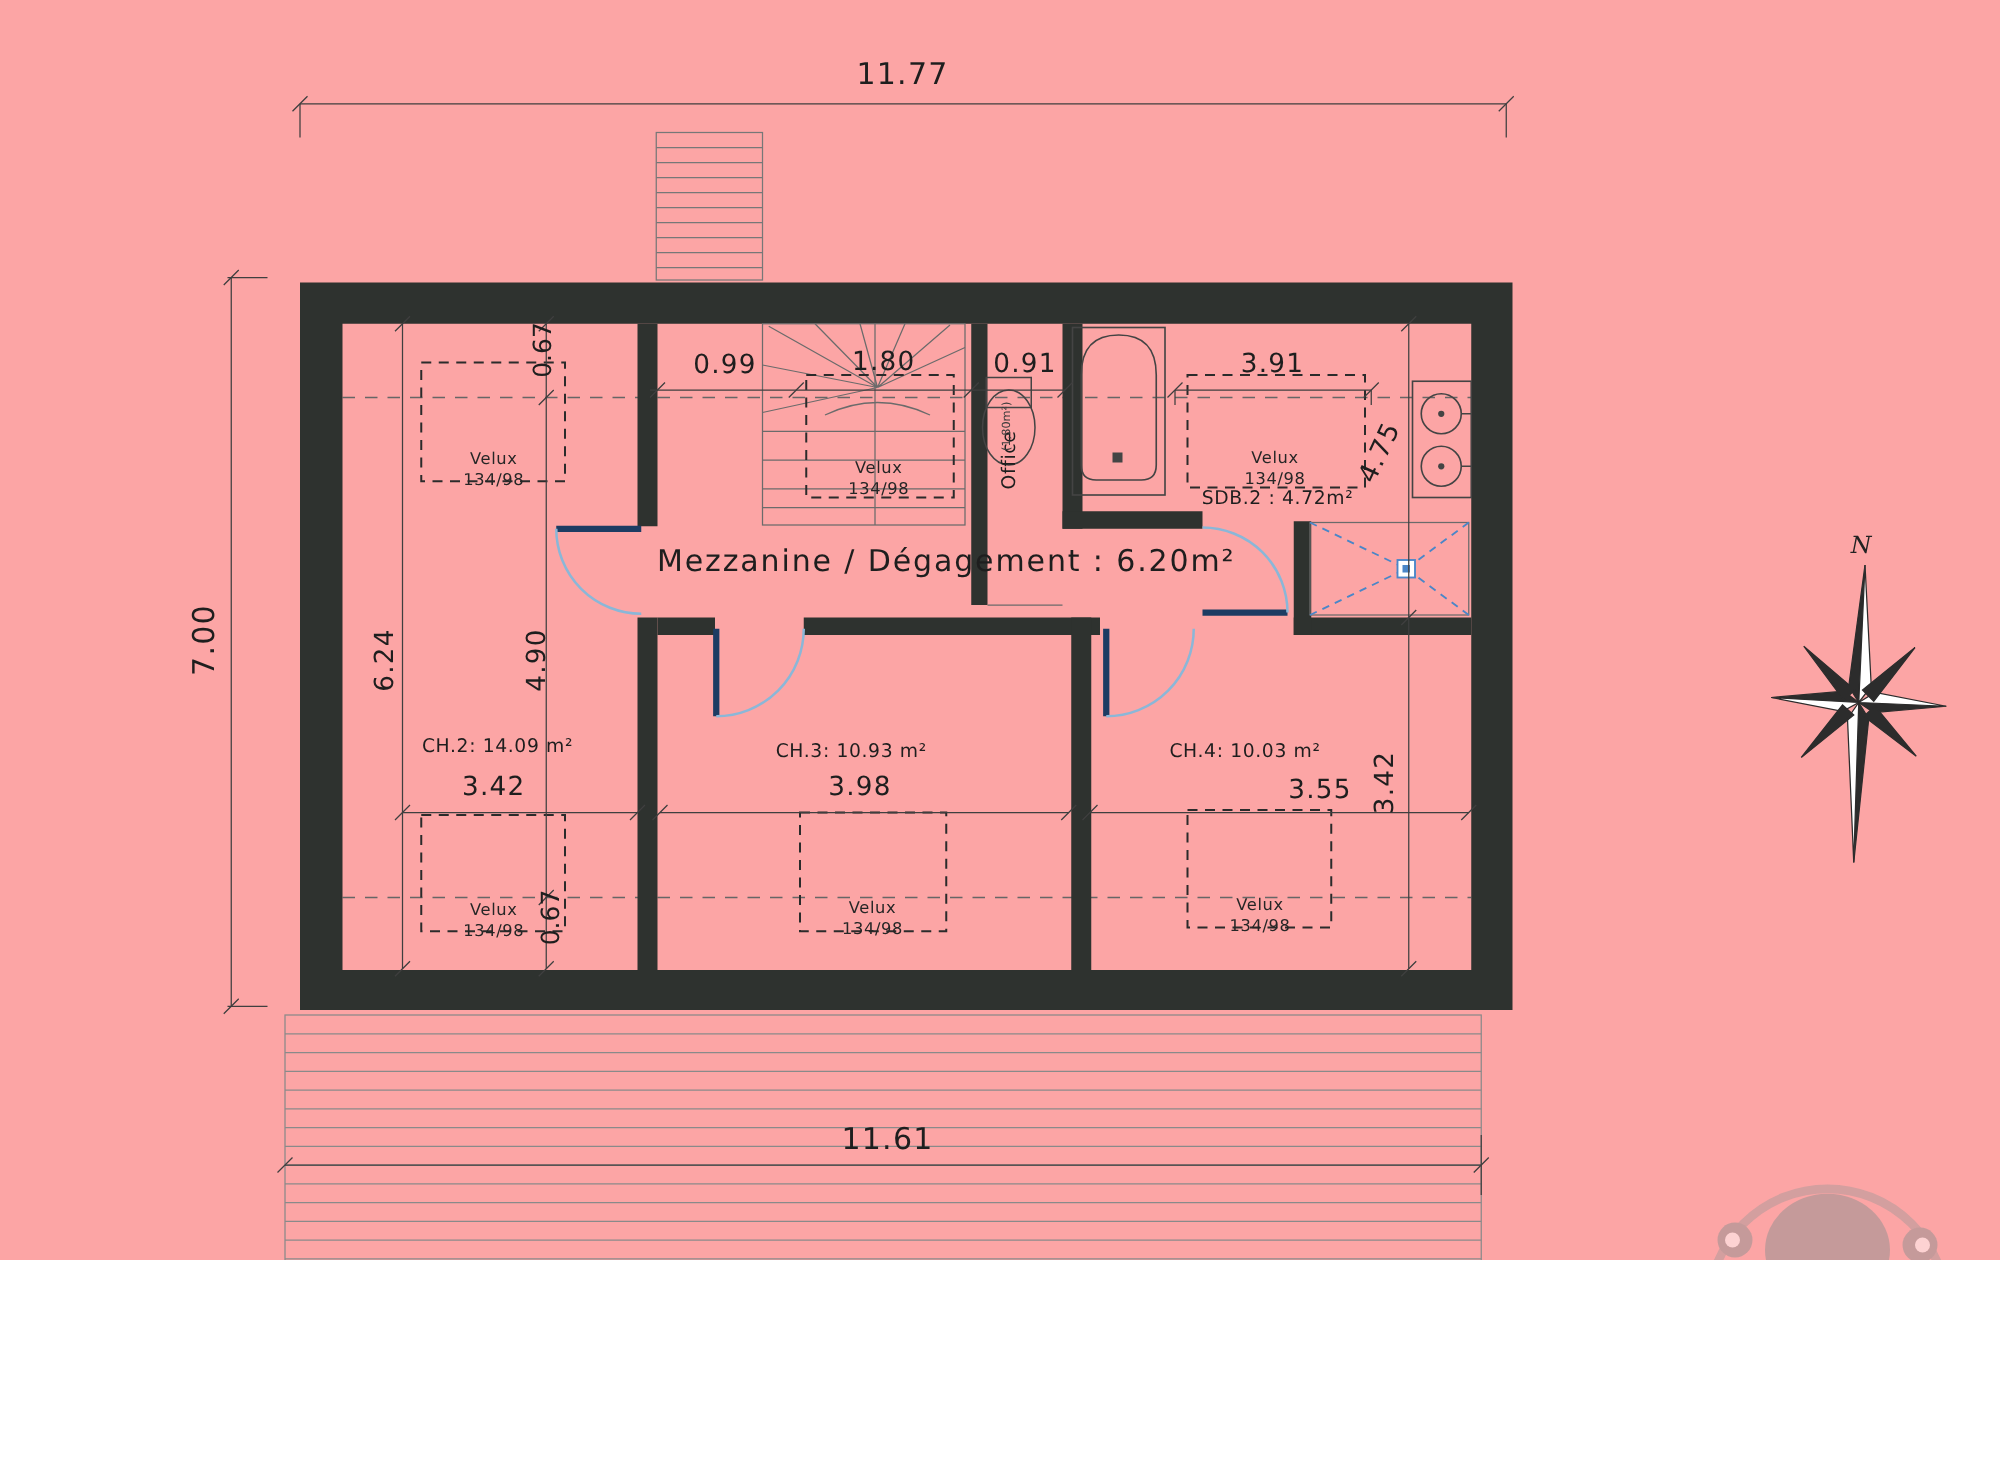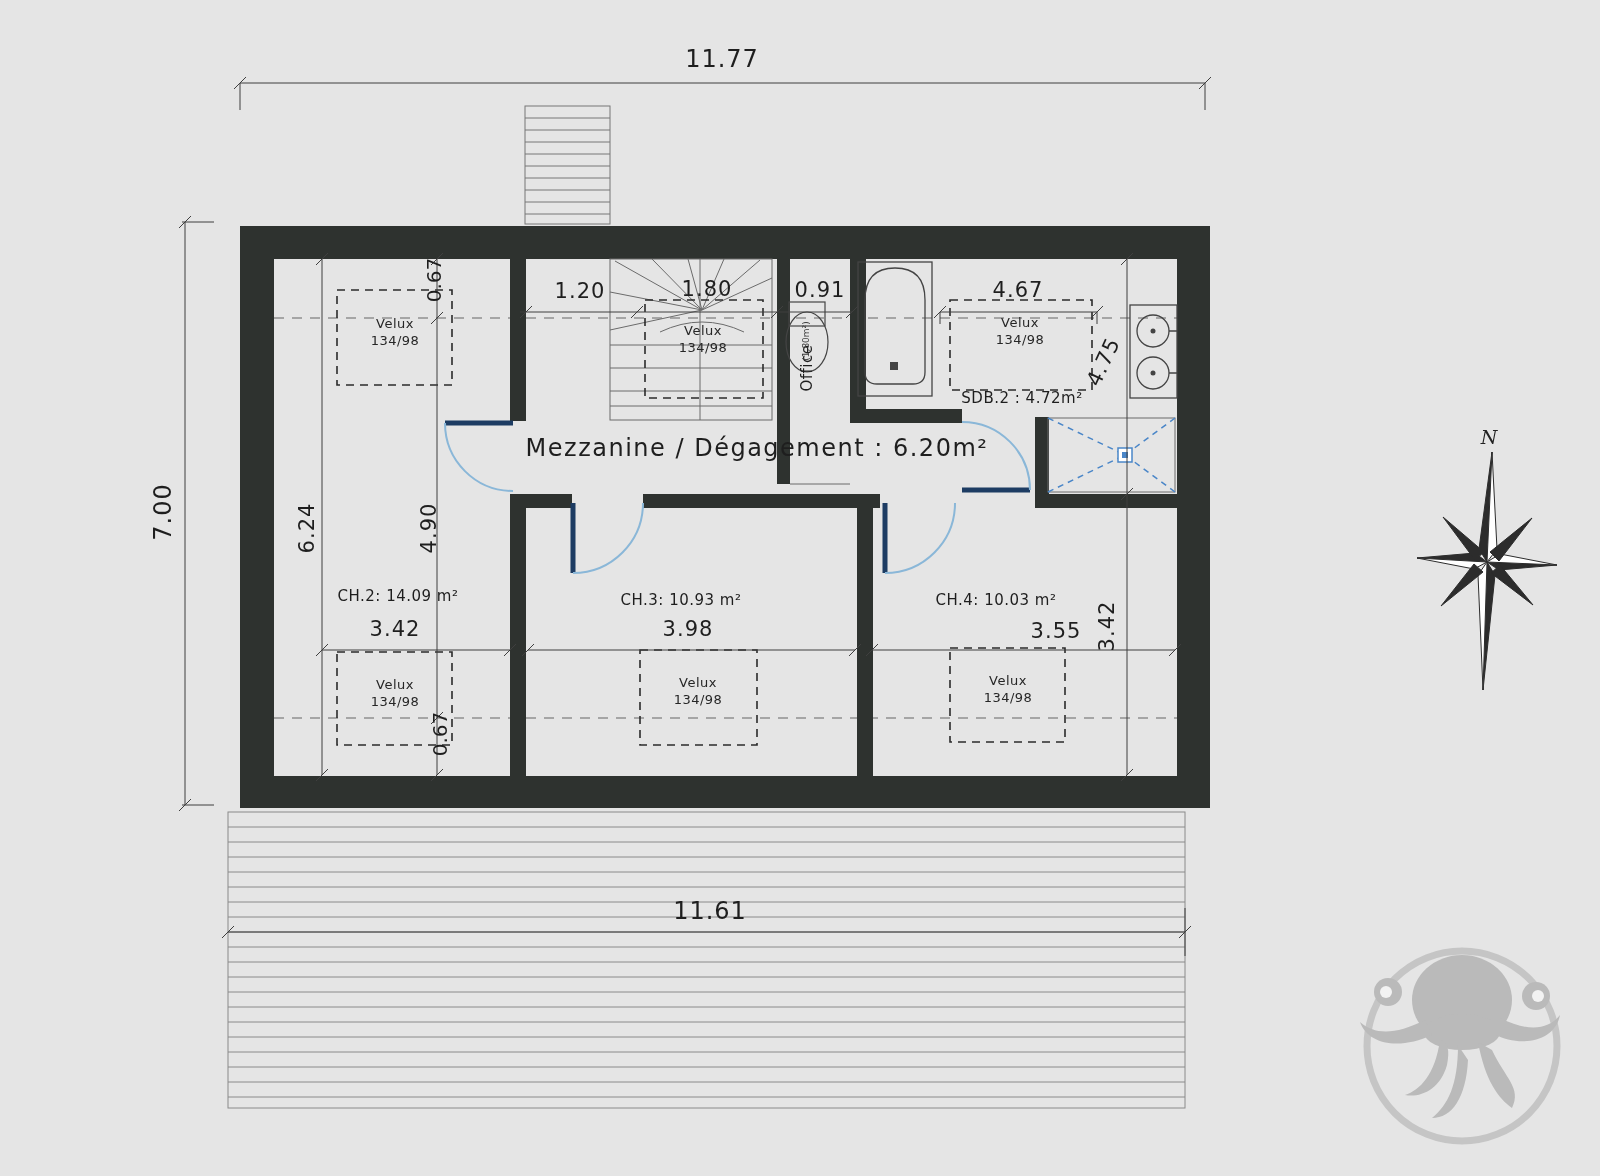--- a/index.html
+++ b/index.html
@@ -1,27 +1,27 @@
 <!DOCTYPE html>
 <html><head>
 <meta charset="utf-8">
 <style>
   html,body{margin:0;padding:0;background:#fff;}
-  .canvas{position:relative;width:1600px;height:1176px;background:#e5e5e5;overflow:hidden;
+  .canvas{position:relative;width:1600px;height:1008px;background:#fca5a5;overflow:hidden;
           font-family:"DejaVu Sans",sans-serif;}
   .canvas svg{position:absolute;left:0;top:0;}
   .lbl{position:absolute;transform:translate(-50%,-50%);color:#1e1e1e;text-align:center;
        white-space:pre-line;line-height:1.3;}
   .rot{transform:translate(-50%,-50%) rotate(-90deg);}
   .dimL{font-size:24px;letter-spacing:1px;}
   .dim{font-size:21px;letter-spacing:1px;}
   .dimS{font-size:20px;}
   .room{font-size:15px;letter-spacing:.5px;}
   .mezz{font-size:24px;letter-spacing:1.5px;}
-  .velux{font-size:13px;letter-spacing:.5px;color:#262626;}
+  .velux{font-size:13px;letter-spacing:.5px;color:#262626;margin-top:44px;}
   .office{font-size:15px;letter-spacing:.5px;}
   .tiny{font-size:9px;color:#3a3a3a;}
   .north{font-family:"DejaVu Serif",serif;font-style:italic;font-size:19px;color:#222;}
 </style>
 </head>
 <body>
 
 <div class="canvas">
 
   <svg width="1600" height="1176" viewBox="0 0 1600 1176">
@@ -153,24 +153,24 @@
       <circle cx="1386" cy="992" r="6" fill="#fff"></circle>
       <circle cx="1536" cy="996" r="14"></circle>
       <circle cx="1538" cy="996" r="6" fill="#fff"></circle>
     </g>
   </svg>
 
   <div class="lbl dimL" style="left:722px;top:60px">11.77</div>
   <div class="lbl dimL rot" style="left:164px;top:512px">7.00</div>
   <div class="lbl dimL" style="left:710px;top:912px">11.61</div>
 
-  <div class="lbl dim" style="left:580px;top:292px">1.20</div>
+  <div class="lbl dim" style="left:580px;top:292px">0.99</div>
   <div class="lbl dim" style="left:707px;top:290px">1.80</div>
   <div class="lbl dim" style="left:820px;top:291px">0.91</div>
-  <div class="lbl dim" style="left:1018px;top:291px">4.67</div>
+  <div class="lbl dim" style="left:1018px;top:291px">3.91</div>
 
   <div class="lbl dimS rot" style="left:434px;top:280px">0.67</div>
   <div class="lbl dim rot" style="left:308px;top:528px">6.24</div>
   <div class="lbl dim rot" style="left:430px;top:528px">4.90</div>
   <div class="lbl dim" style="left:1104px;top:362px;transform:translate(-50%,-50%) rotate(-65deg)">4.75</div>
   <div class="lbl dim rot" style="left:1108px;top:626px">3.42</div>
   <div class="lbl dim" style="left:395px;top:630px">3.42</div>
   <div class="lbl dim" style="left:688px;top:630px">3.98</div>
   <div class="lbl dim" style="left:1056px;top:632px">3.55</div>
   <div class="lbl dimS rot" style="left:440px;top:734px">0.67</div>

